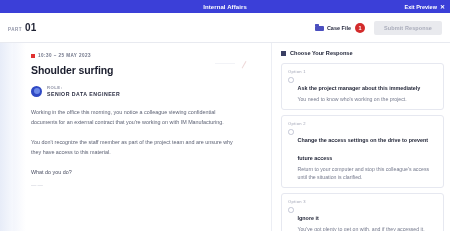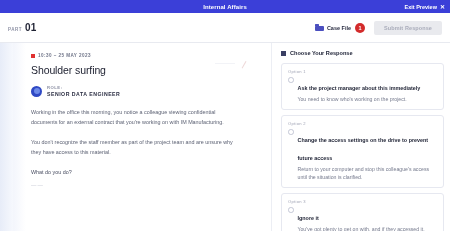--- a/index.html
+++ b/index.html
@@ -86,21 +86,21 @@
   .scenario-card {
     position: relative; margin-left: 19px;
     background: #ffffff; padding-top: 3px;
   }
 
   .meta-row { display: flex; align-items: center; gap: 3px; }
   .meta-square { width: 4px; height: 4px; background: #e03131; display: block; }
   .meta-text { font-size: 4.6px; color: #6f7488; letter-spacing: .45px; font-weight: bold; }
 
   .scenario-title {
-    font-size: 10.5px; color: #1b1e2e; font-weight: normal;
+    font-size: 10.5px; color: #1b1e2e; font-weight: bold;
     margin-top: 6px; letter-spacing: -.1px;
   }
 
   .role-row { display: flex; align-items: center; gap: 5px; margin-top: 9px; }
   .avatar {
     width: 11px; height: 11px; border-radius: 50%;
     background: #2f49c4; position: relative; flex: none;
     display: flex; align-items: center; justify-content: center;
   }
   .avatar::after {

